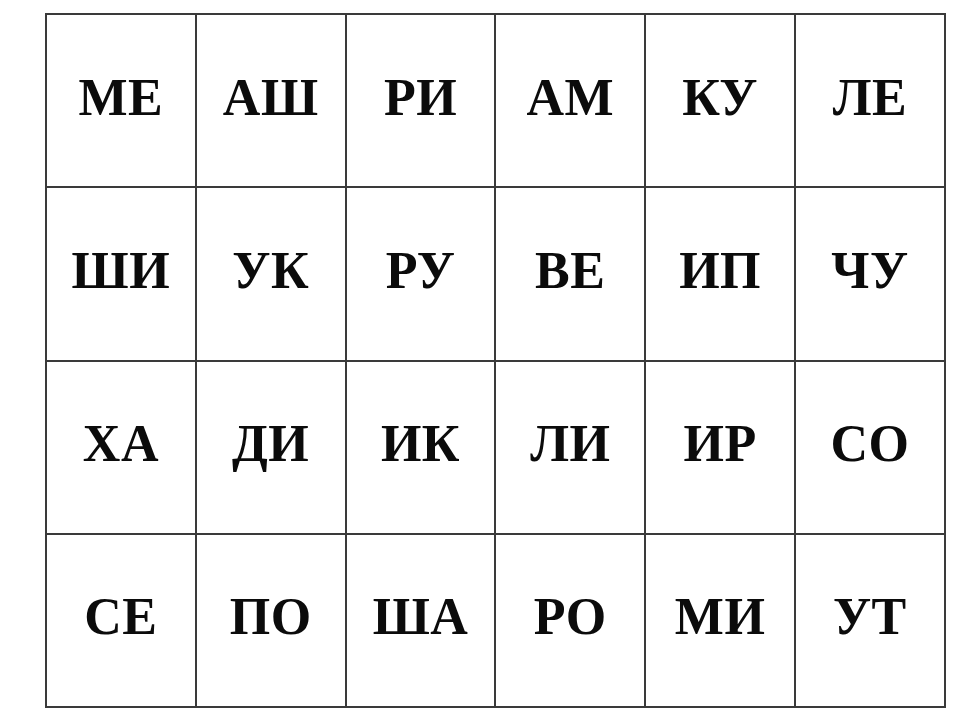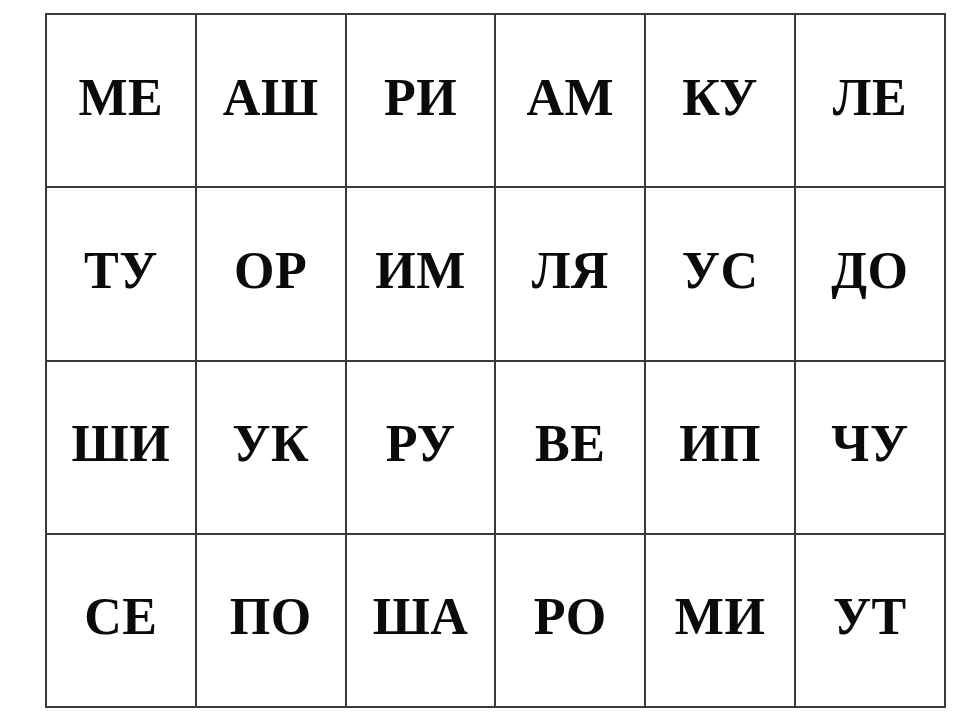--- a/index.html
+++ b/index.html
@@ -71,40 +71,20 @@
           </td>
         <td>
             <span class="cell-text">КУ</span>
           </td>
         <td>
             <span class="cell-text">ЛЕ</span>
           </td>
       </tr>
 
 
-      <tr>
-        <td>
-            <span class="cell-text">ТУ</span>
-          </td>
-        <td>
-            <span class="cell-text">ОР</span>
-          </td>
-        <td>
-            <span class="cell-text">ИМ</span>
-          </td>
-        <td>
-            <span class="cell-text">ЛЯ</span>
-          </td>
-        <td>
-            <span class="cell-text">УС</span>
-          </td>
-        <td>
-            <span class="cell-text">ДО</span>
-          </td>
-      </tr>
 
       <tr>
         <td>
             <span class="cell-text">ШИ</span>
           </td>
         <td>
             <span class="cell-text">УК</span>
           </td>
         <td>
             <span class="cell-text">РУ</span>
@@ -113,20 +93,40 @@
             <span class="cell-text">ВЕ</span>
           </td>
         <td>
             <span class="cell-text">ИП</span>
           </td>
         <td>
             <span class="cell-text">ЧУ</span>
           </td>
       </tr>
 
+      <tr>
+        <td>
+            <span class="cell-text">ХА</span>
+          </td>
+        <td>
+            <span class="cell-text">ДИ</span>
+          </td>
+        <td>
+            <span class="cell-text">ИК</span>
+          </td>
+        <td>
+            <span class="cell-text">ЛИ</span>
+          </td>
+        <td>
+            <span class="cell-text">ИР</span>
+          </td>
+        <td>
+            <span class="cell-text">СО</span>
+          </td>
+      </tr>
 
       <tr>
         <td>
             <span class="cell-text">СЕ</span>
           </td>
         <td>
             <span class="cell-text">ПО</span>
           </td>
         <td>
             <span class="cell-text">ША</span>

